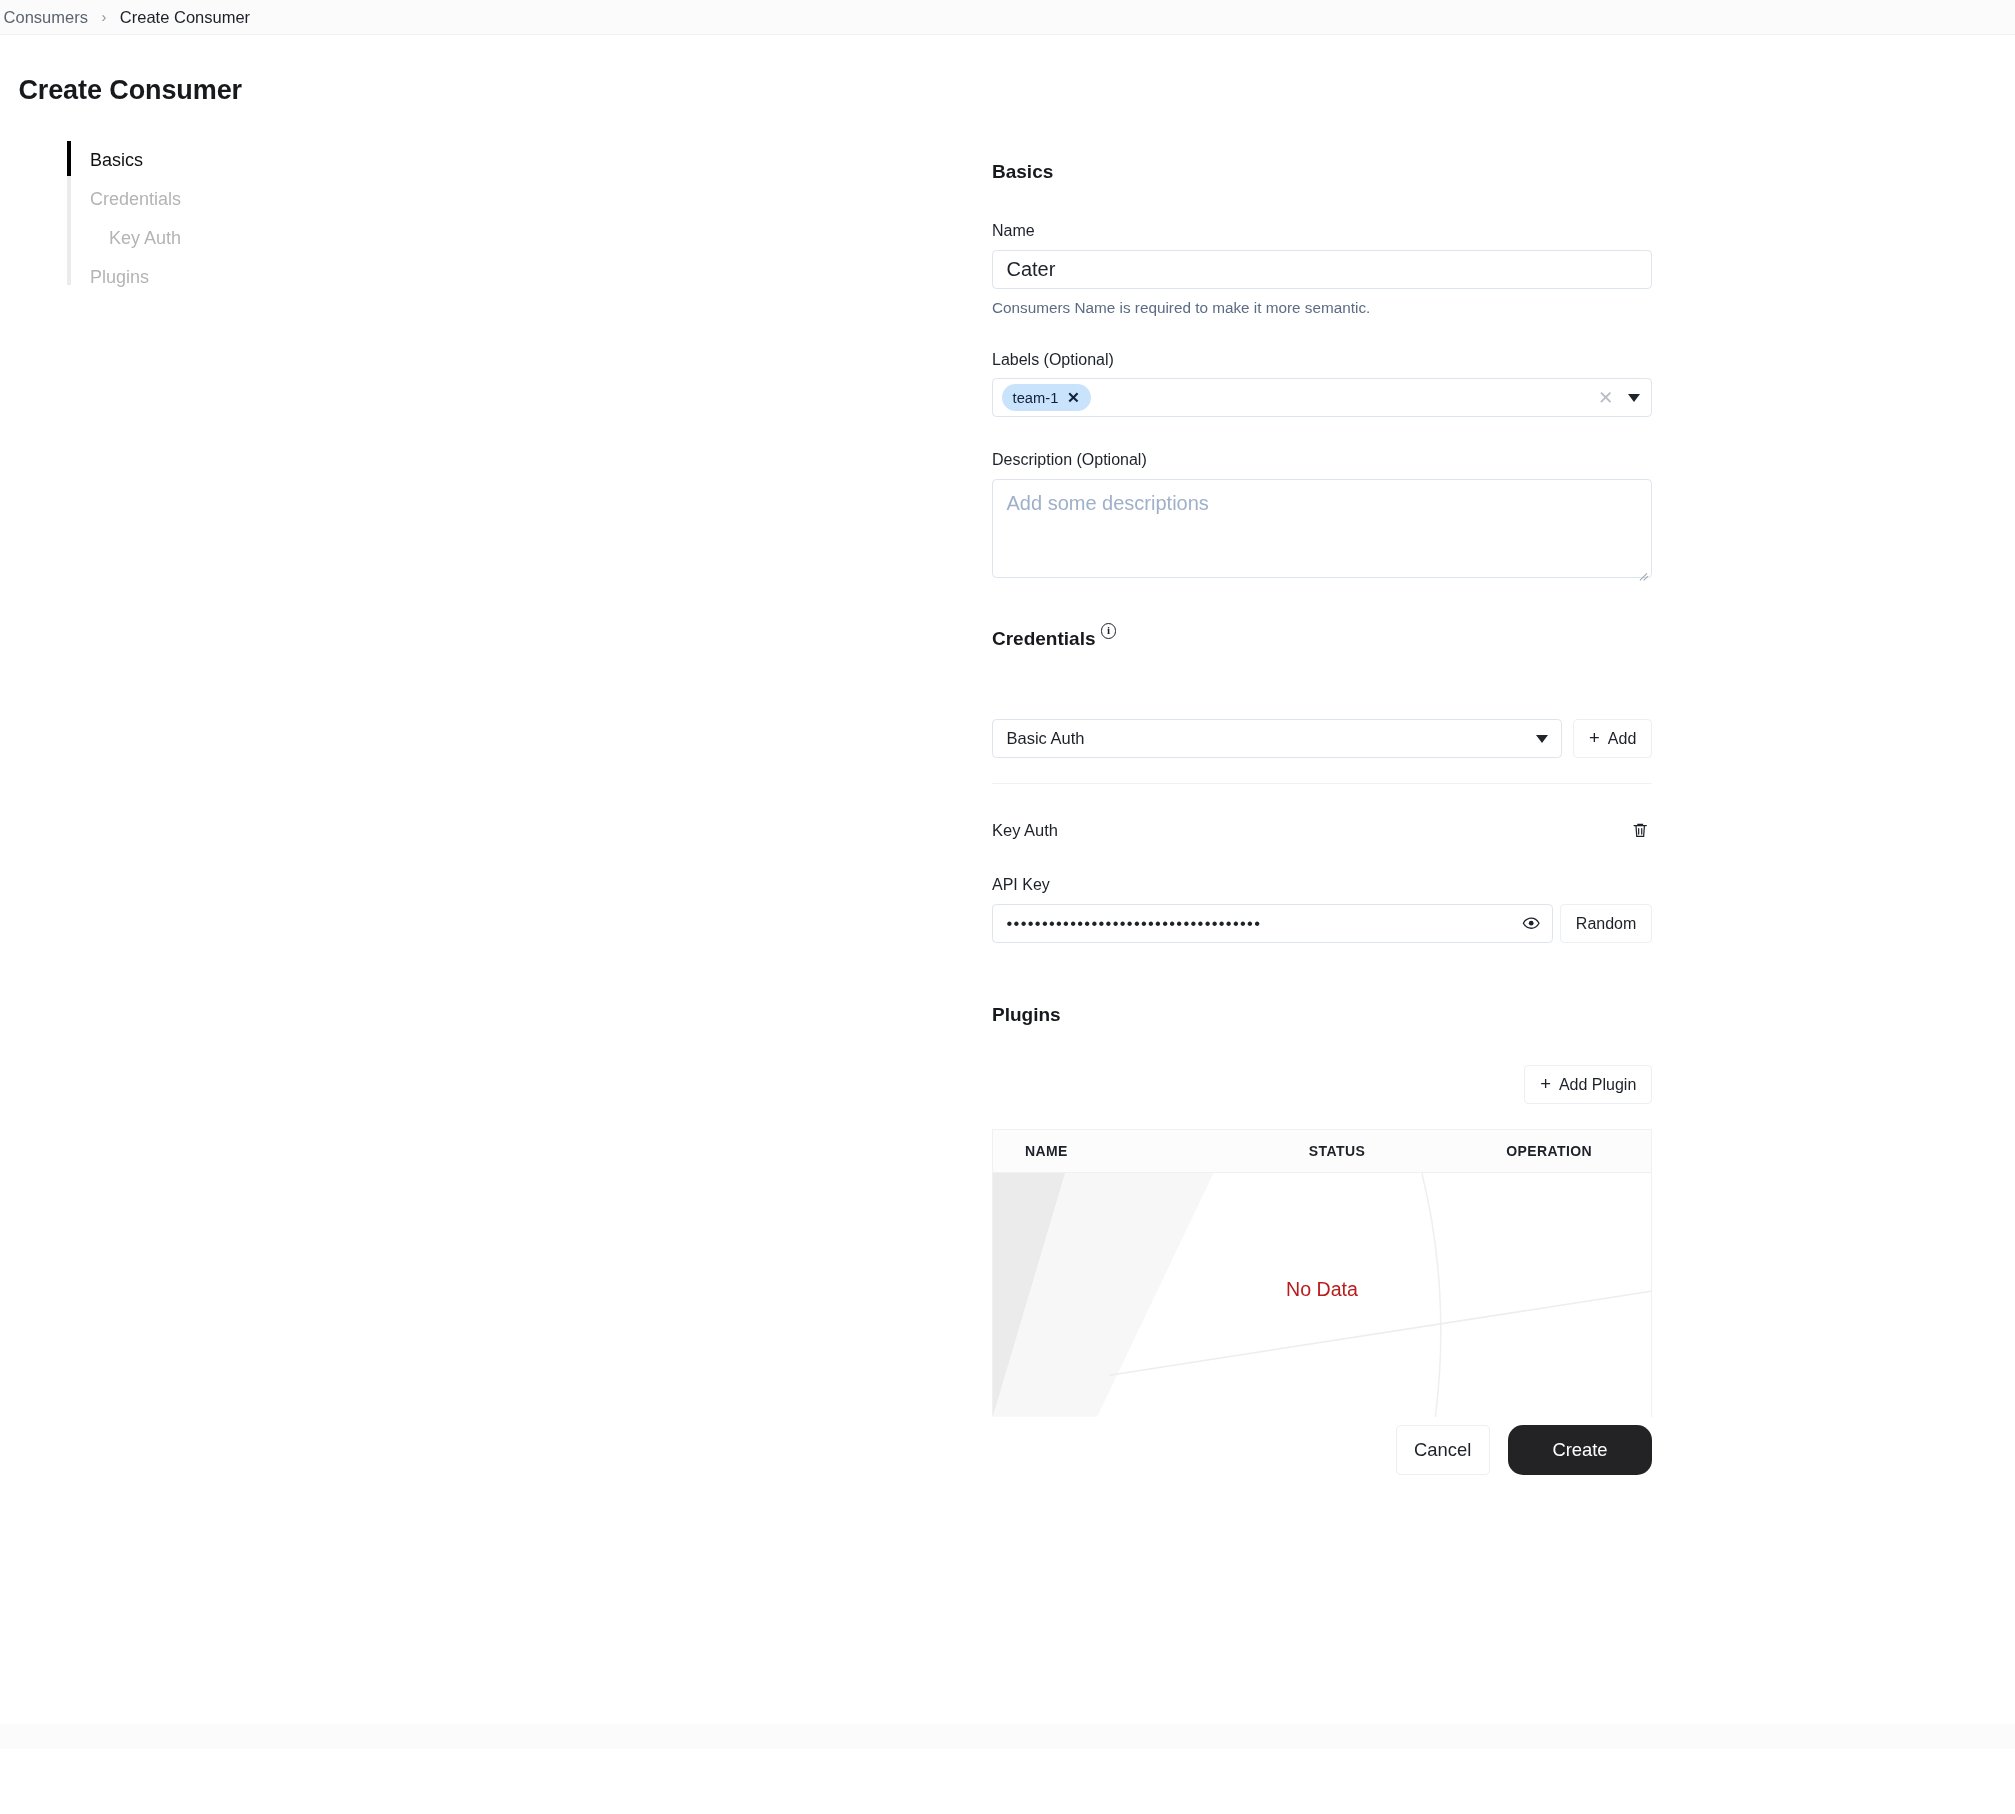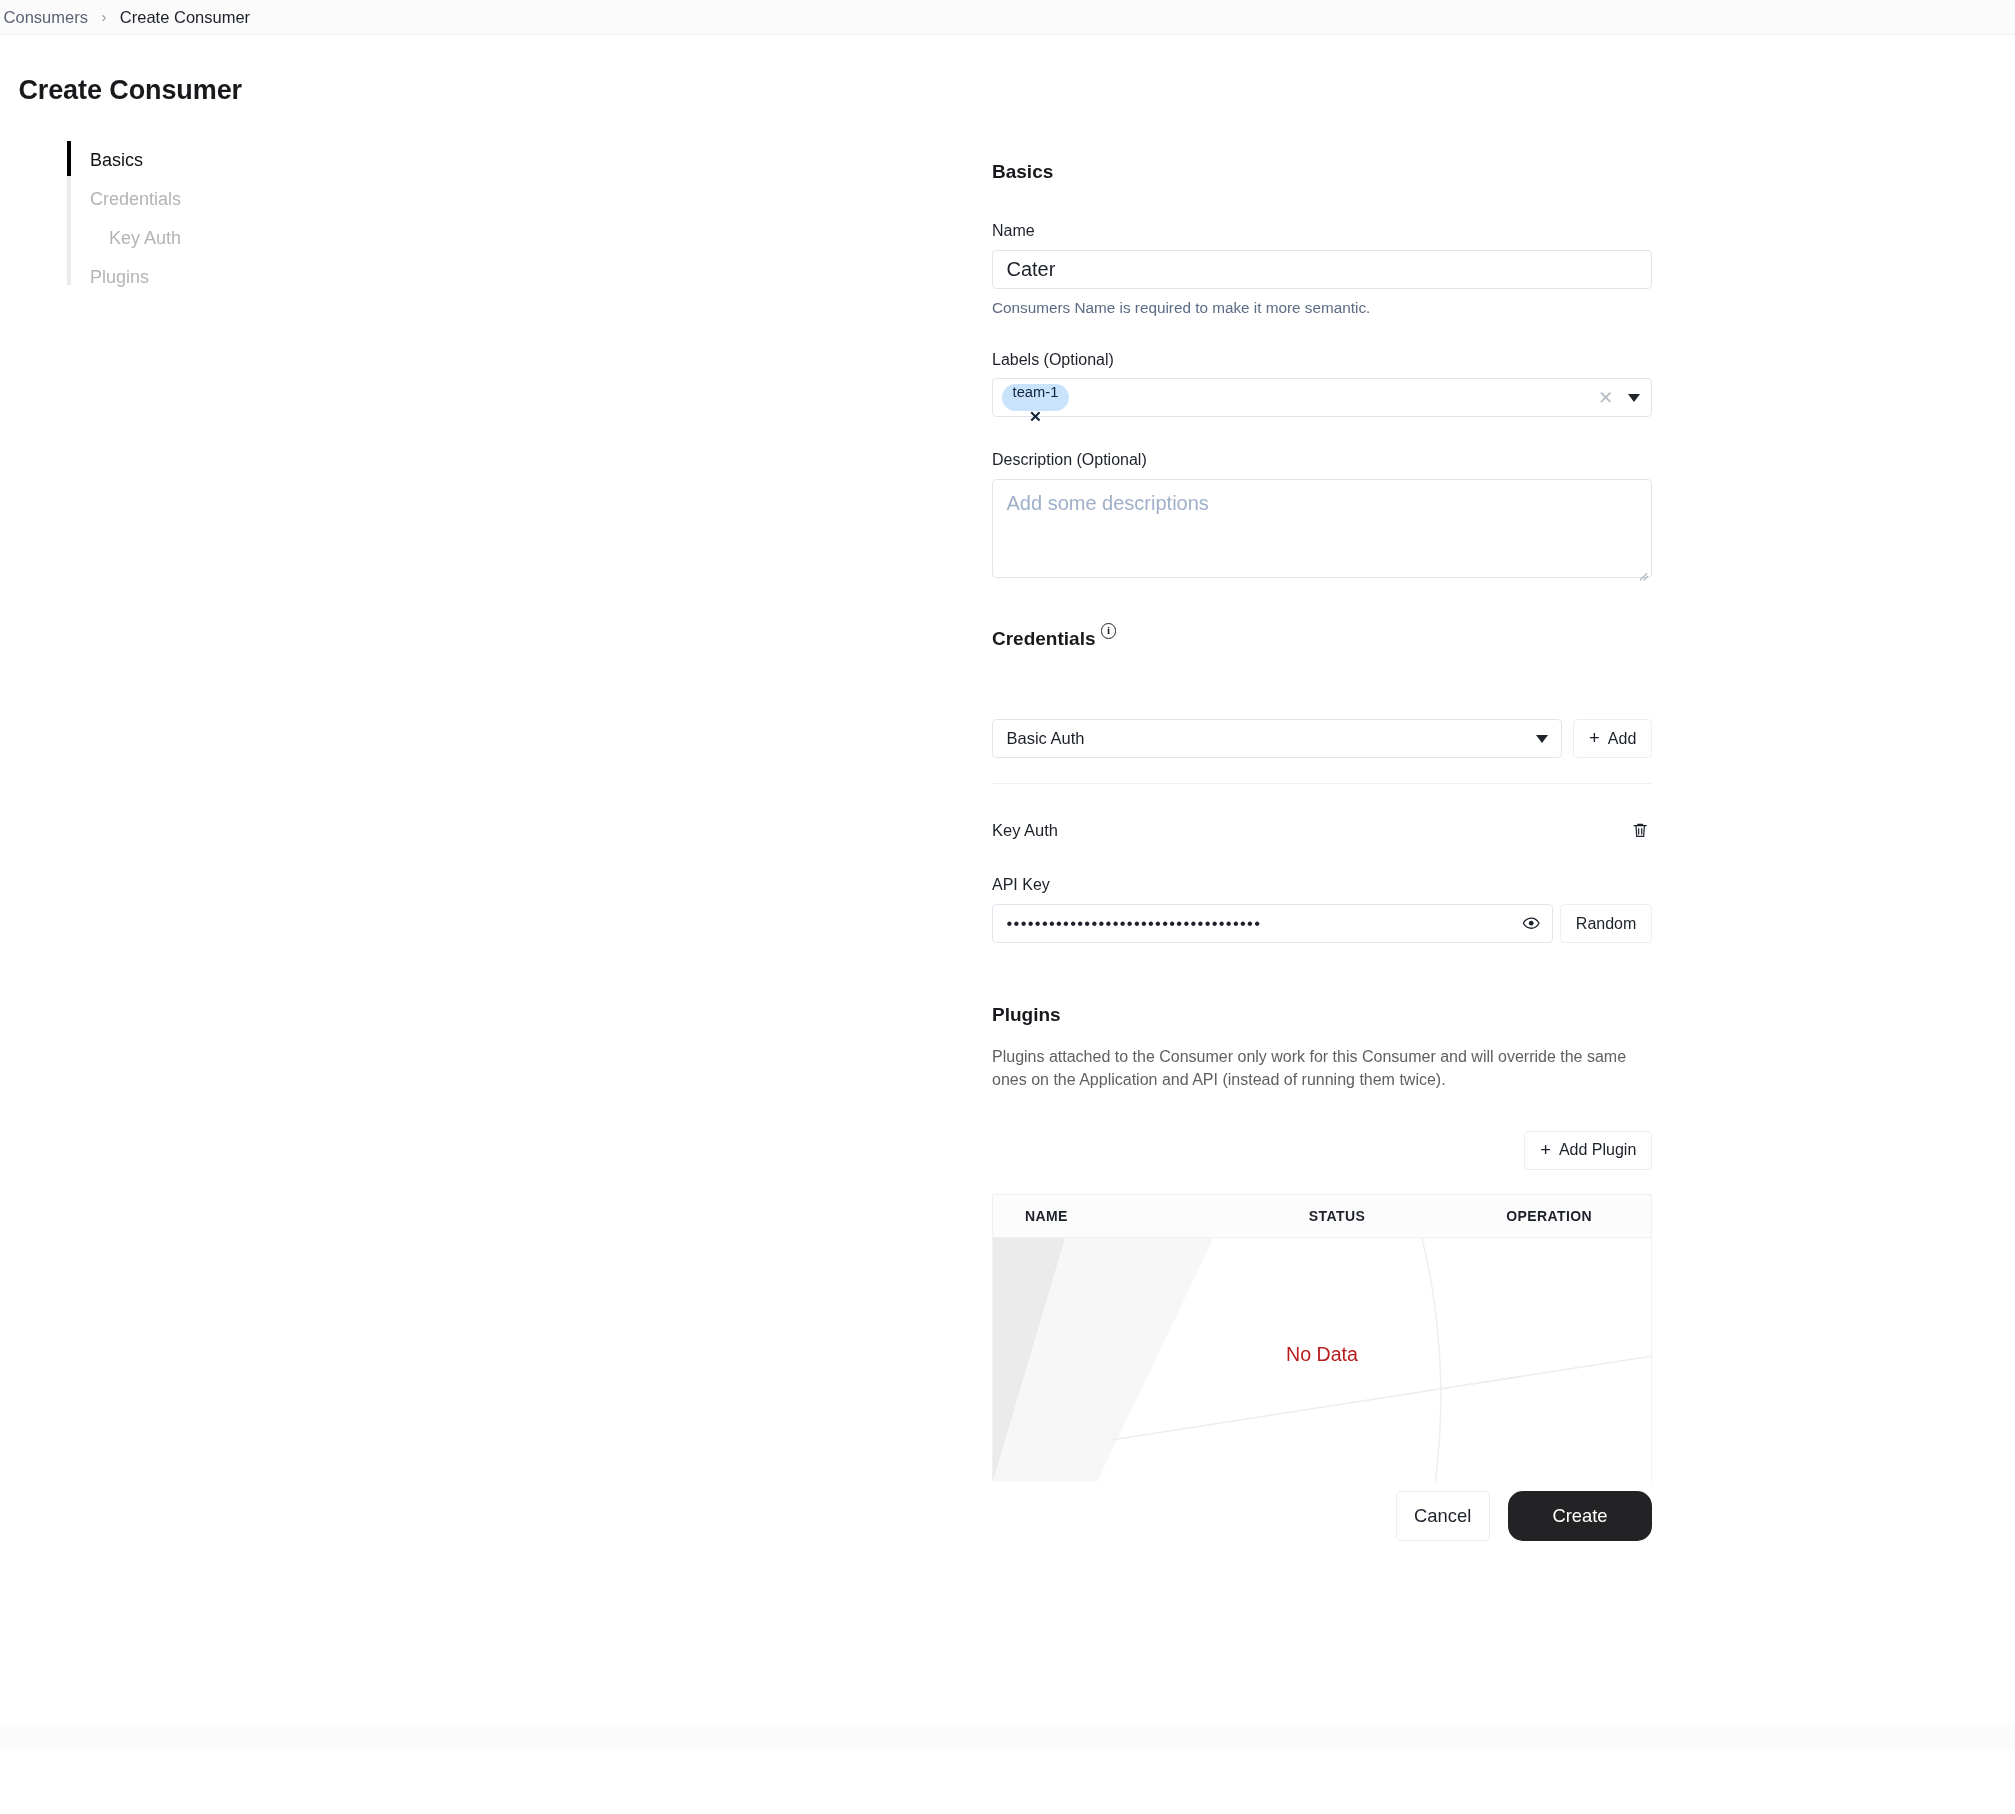--- a/index.html
+++ b/index.html
@@ -163,21 +163,20 @@
   .chip {
     display: inline-flex;
     align-items: center;
     gap: 8.6px;
     background: #c9e3fd;
     color: #10213a;
     border-radius: 13.5px;
     height: 27px;
     padding: 0 11px;
     font-size: 14.7px;
-    flex-direction: column;
   }
   .chip-x {
     font-size: 15.3px;
     font-weight: 700;
     line-height: 1;
     cursor: pointer;
     color: #10213a;
   }
   .select-spacer { flex: 1; }
   .clear-x {
@@ -510,21 +509,20 @@
             </svg>
           </span>
         </div>
         <button class="btn-outline">Random</button>
       </div>
     </div>
 
     <div class="section-title mt-100">
       <span>Plugins</span>
     </div>
-    <div class="plugins-desc mt-30">Plugins attached to the Consumer only work for this Consumer and will override the same ones on the Application and API (instead of running them twice).</div>
 
     <div class="addplugin-row mt-64">
       <button class="btn-outline">
         <span class="plus">+</span>
         <span>Add Plugin</span>
       </button>
     </div>
 
     <div class="tbl mt-40">
       <div class="tbl-head">

